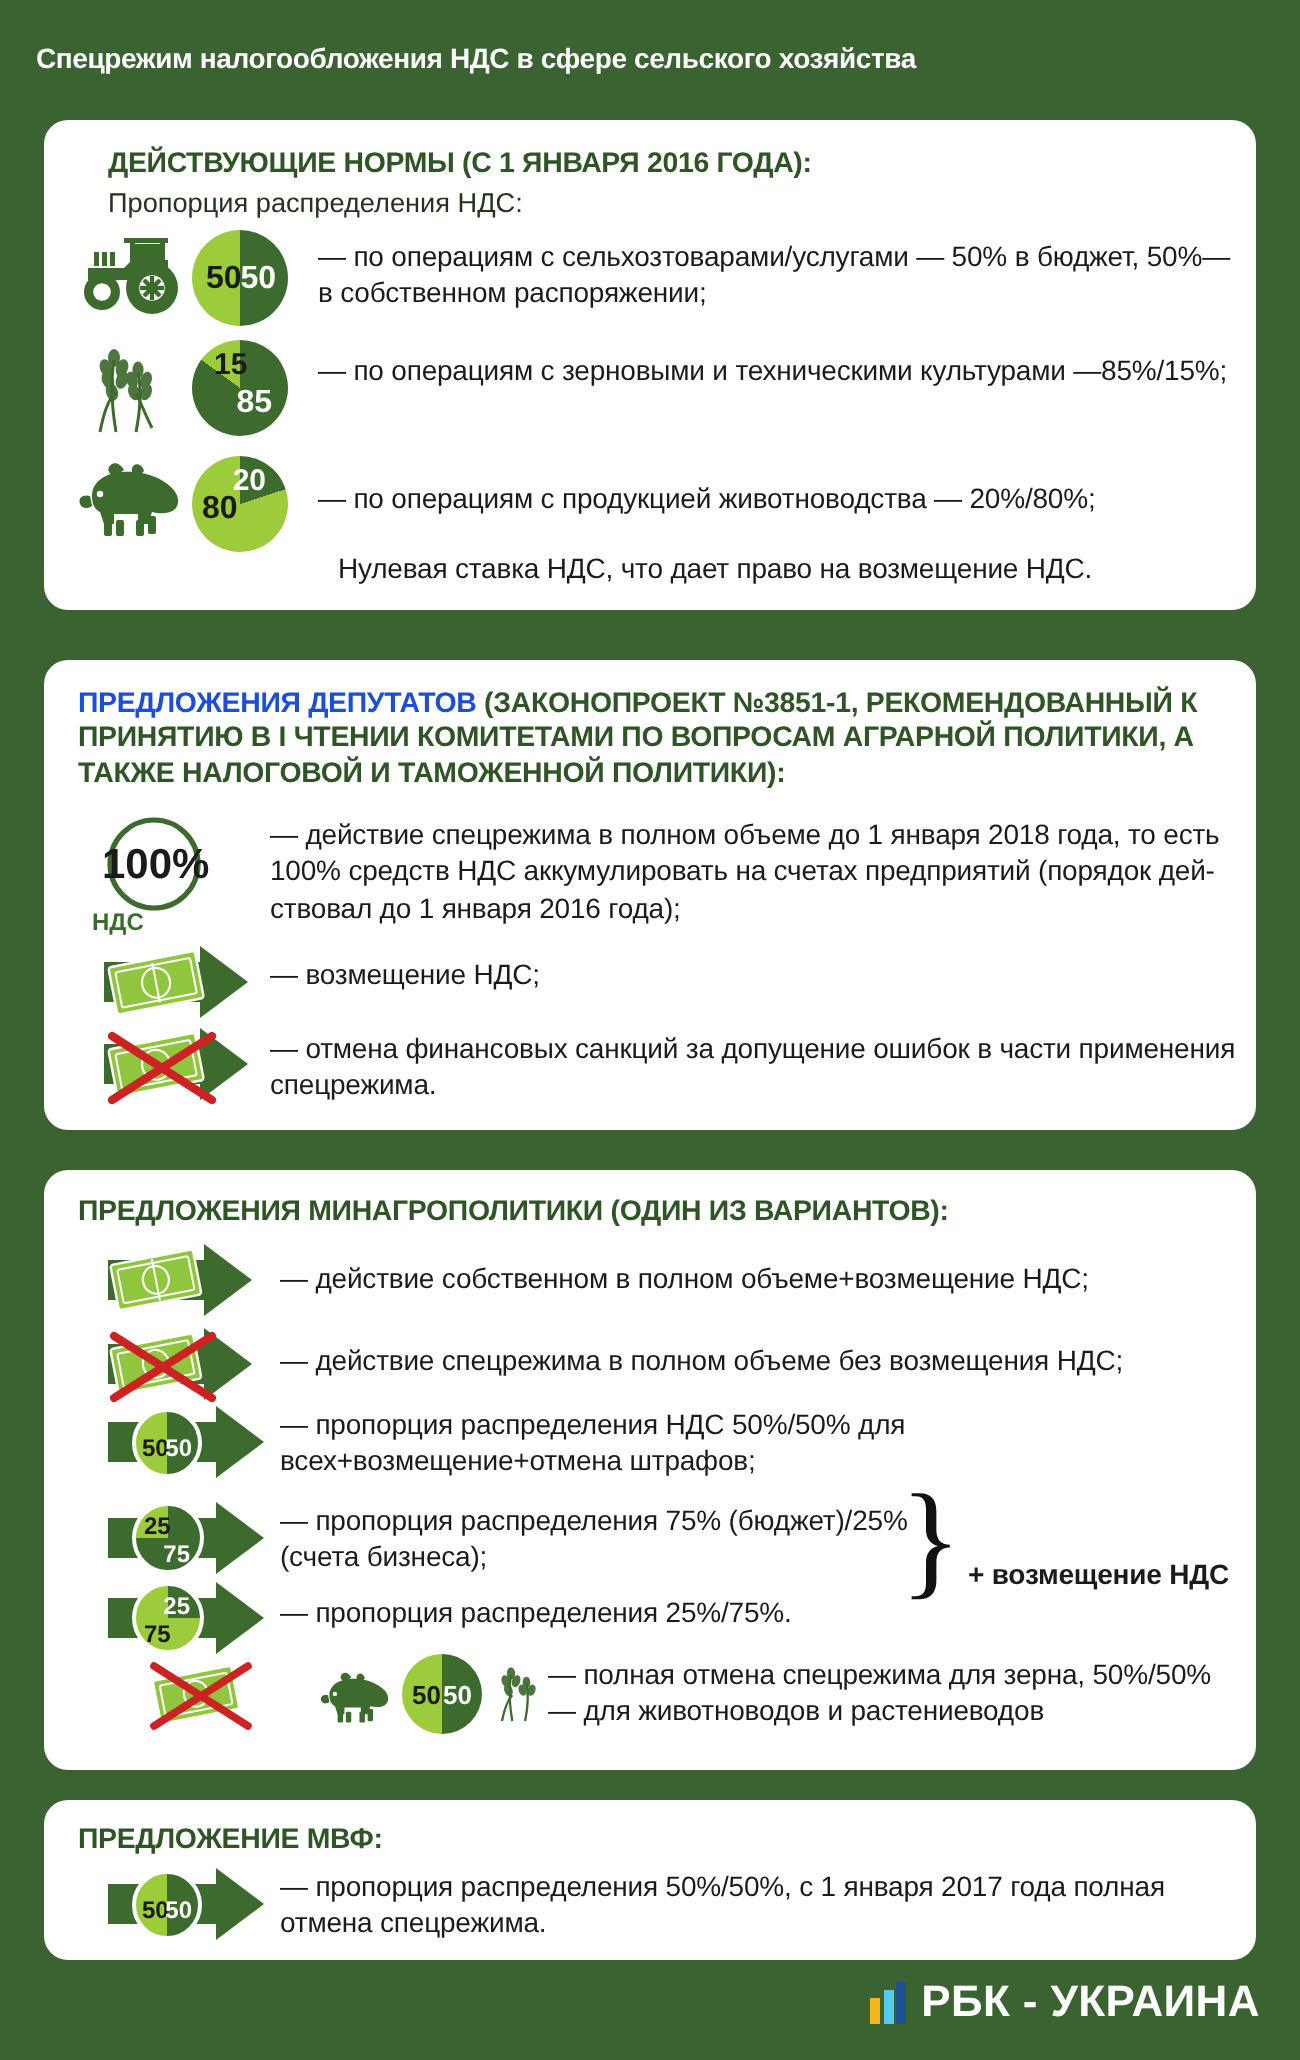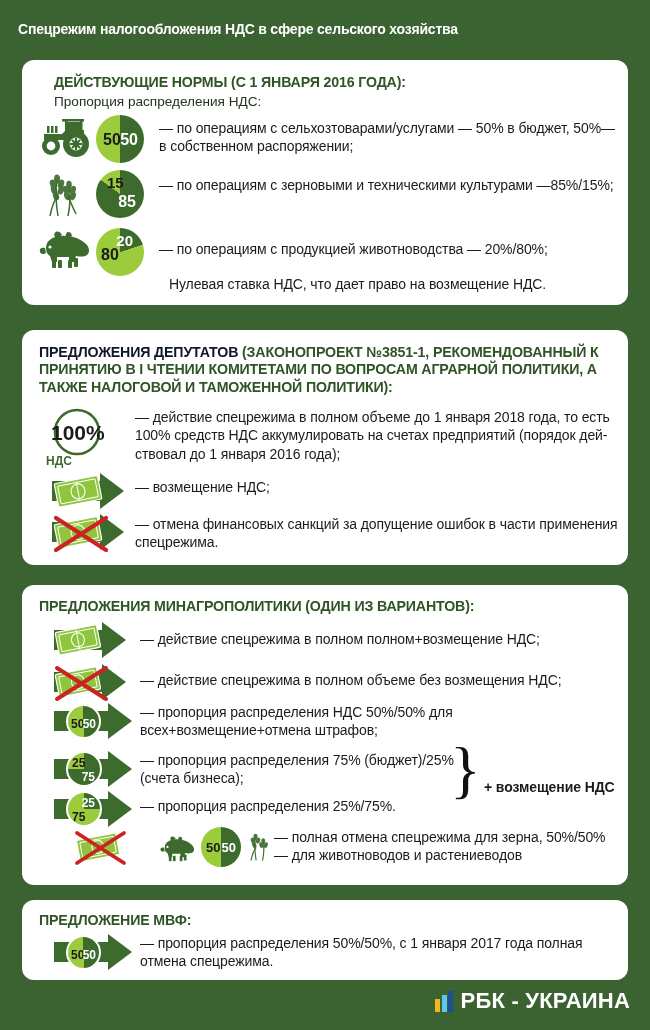--- a/index.html
+++ b/index.html
@@ -29,21 +29,21 @@
     border-radius: 12px;
   }
 
   .card-head {
     font-size: 14.2px;
     font-weight: bold;
     color: #2f5426;
     letter-spacing: -0.15px;
     line-height: 1.22;
   }
-  .card-head .dark { color: #0f172a; }
+  .card-head .dark { color: #1d4ed8; }
   .sub { font-size: 13.6px; color: #23331d; line-height: 1.25; margin-top: 3px; }
 
   .txt { font-size: 14px; color: #1b1b1b; line-height: 1.32; letter-spacing: -0.1px; }
   .txt-b { font-weight: bold; }
 
   .row { position: absolute; display: flex; align-items: flex-start; }
 
   
   .pie { position: relative; border-radius: 50%; flex: none; }
   .pie .lbl {
@@ -230,21 +230,21 @@
       <svg width="78" height="40" viewBox="0 0 78 40">
         <path d="M2 10 H50 V2 L74 20 L50 38 V30 H2 Z" fill="#3d6b2e"></path>
         <g transform="rotate(-11 28 20)">
           <rect x="5" y="8" width="42" height="23" rx="1.5" fill="#8fc63d" stroke="#fff" stroke-width="1.2"></rect>
           <rect x="8" y="11" width="36" height="17" rx="1" fill="none" stroke="#fff" stroke-width="1"></rect>
           <ellipse cx="26" cy="19.5" rx="6.5" ry="7" fill="none" stroke="#fff" stroke-width="1.1"></ellipse>
           <line x1="26" y1="9" x2="26" y2="30" stroke="#fff" stroke-width="1"></line>
         </g>
       </svg>
     </div>
-    <div class="txt" style="position:absolute;left:118px;top:45px;width:480px;">— действие спецрежима в полном полном+возмещение НДС;</div>
+    <div class="txt" style="position:absolute;left:118px;top:45px;width:480px;">— действие собственном в полном объеме+возмещение НДС;</div>
 
     <div class="icon" style="position:absolute;left:30px;top:76px;width:78px;height:42px;">
       <svg width="78" height="42" viewBox="0 0 78 42">
         <path d="M2 11 H50 V3 L74 21 L50 39 V31 H2 Z" fill="#3d6b2e"></path>
         <g transform="rotate(-11 28 21)">
           <rect x="5" y="9" width="42" height="23" rx="1.5" fill="#8fc63d" stroke="#fff" stroke-width="1.2"></rect>
           <rect x="8" y="12" width="36" height="17" rx="1" fill="none" stroke="#fff" stroke-width="1"></rect>
           <ellipse cx="26" cy="20.5" rx="6.5" ry="7" fill="none" stroke="#fff" stroke-width="1.1"></ellipse>
         </g>
         <g stroke="#cc2222" stroke-width="4" stroke-linecap="round">

